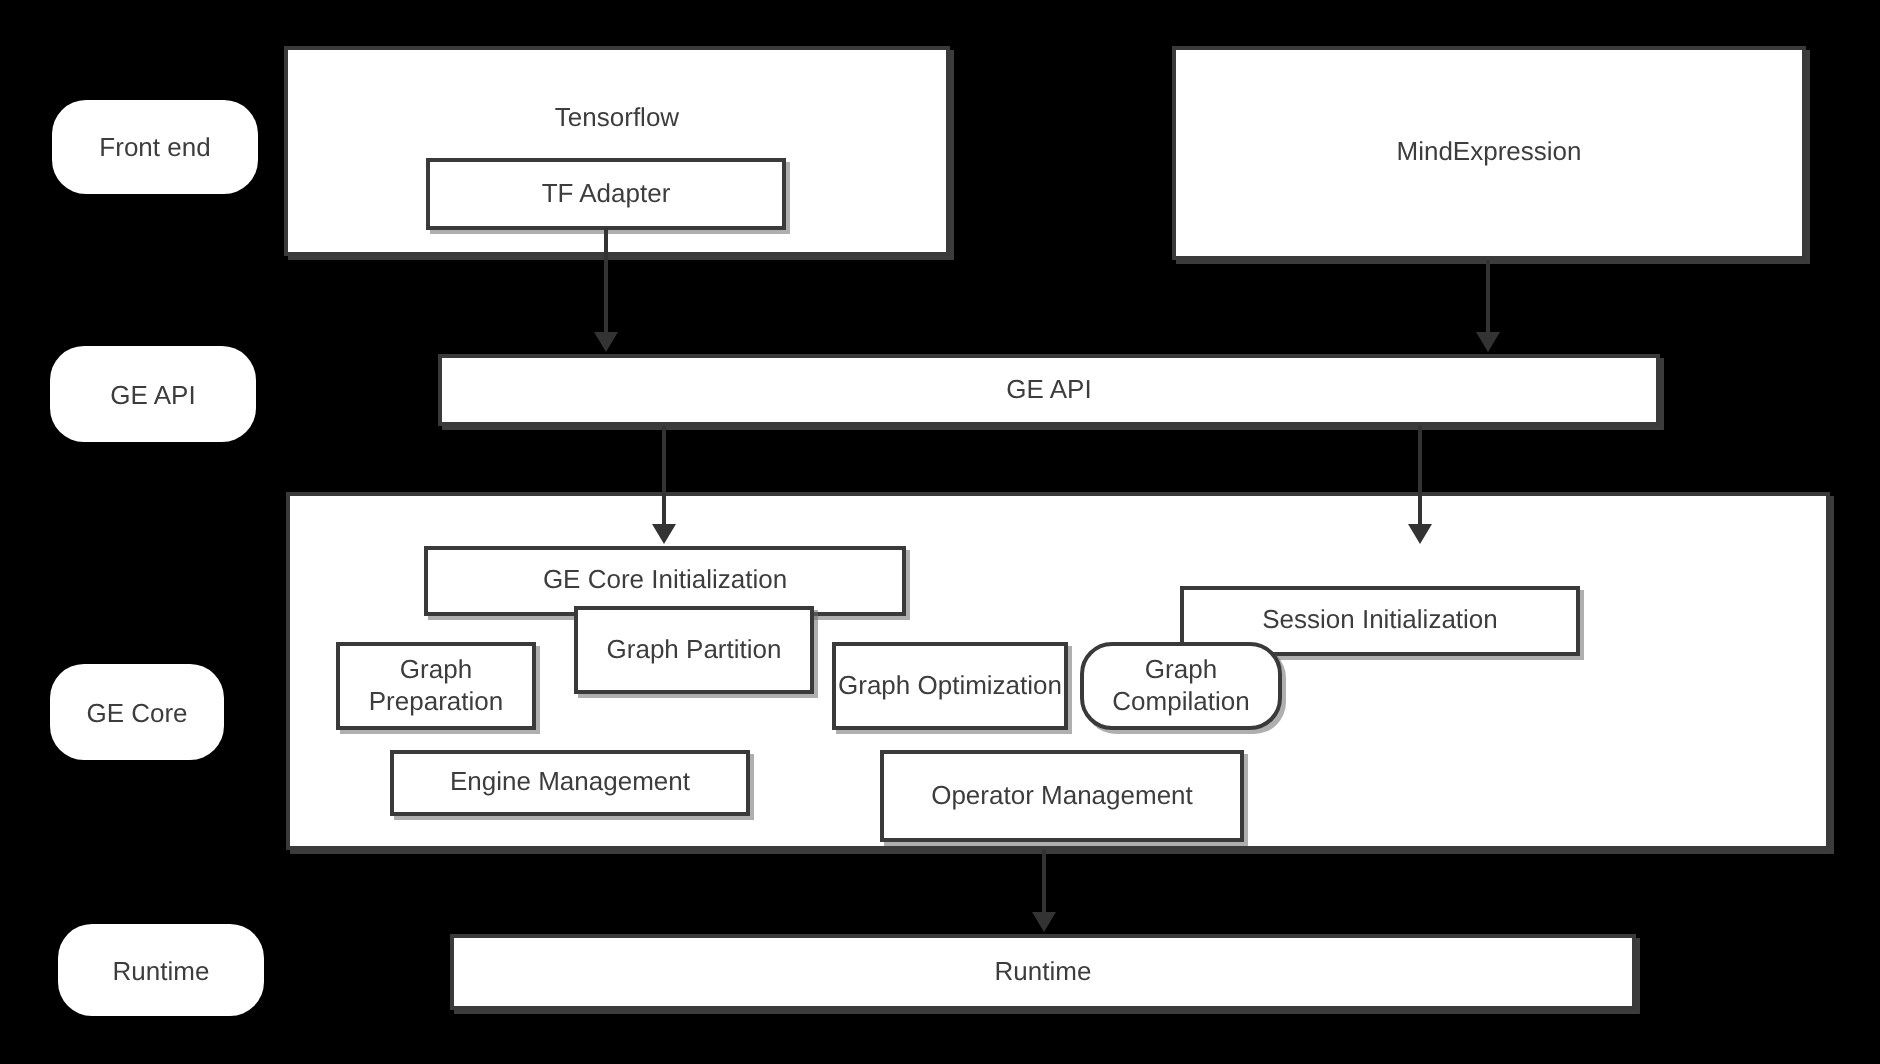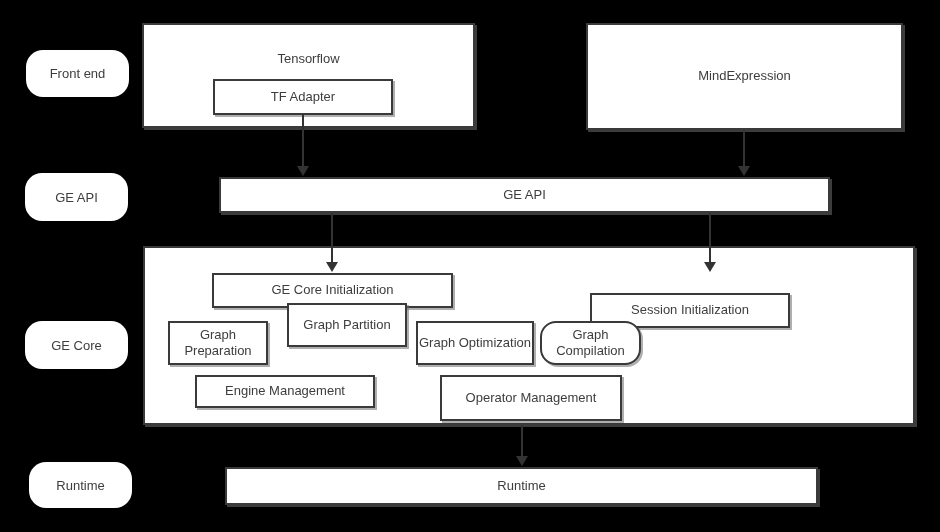--- a/index.html
+++ b/index.html
@@ -69,21 +69,21 @@
     border-top: 10px solid #333333;
   }
 </style>
 </head>
 <body>
 
 <div class="canvas">
 
   <div class="row-label" style="left:26px; top:50px; width:103px; height:47px;">Front end</div>
   <div class="row-label" style="left:25px; top:173px; width:103px; height:48px;">GE API</div>
-  <div class="row-label" style="left:25px; top:321px; width:103px; height:48px;">GE Core</div>
+  <div class="row-label" style="left:25px; top:332px; width:87px; height:48px;">GE Core</div>
   <div class="row-label" style="left:29px; top:462px; width:103px; height:46px;">Runtime</div>
 
   <div class="box titled-box" style="left:142px; top:23px; width:333px; height:105px;">
     <div class="box-title">Tensorflow</div>
   </div>
   <div class="box" style="left:213px; top:79px; width:180px; height:36px; z-index:2;">TF Adapter</div>
 
   <div class="box" style="left:586px; top:23px; width:317px; height:107px;">MindExpression</div>
 
   <div class="box" style="left:219px; top:177px; width:611px; height:36px;">GE API</div>

